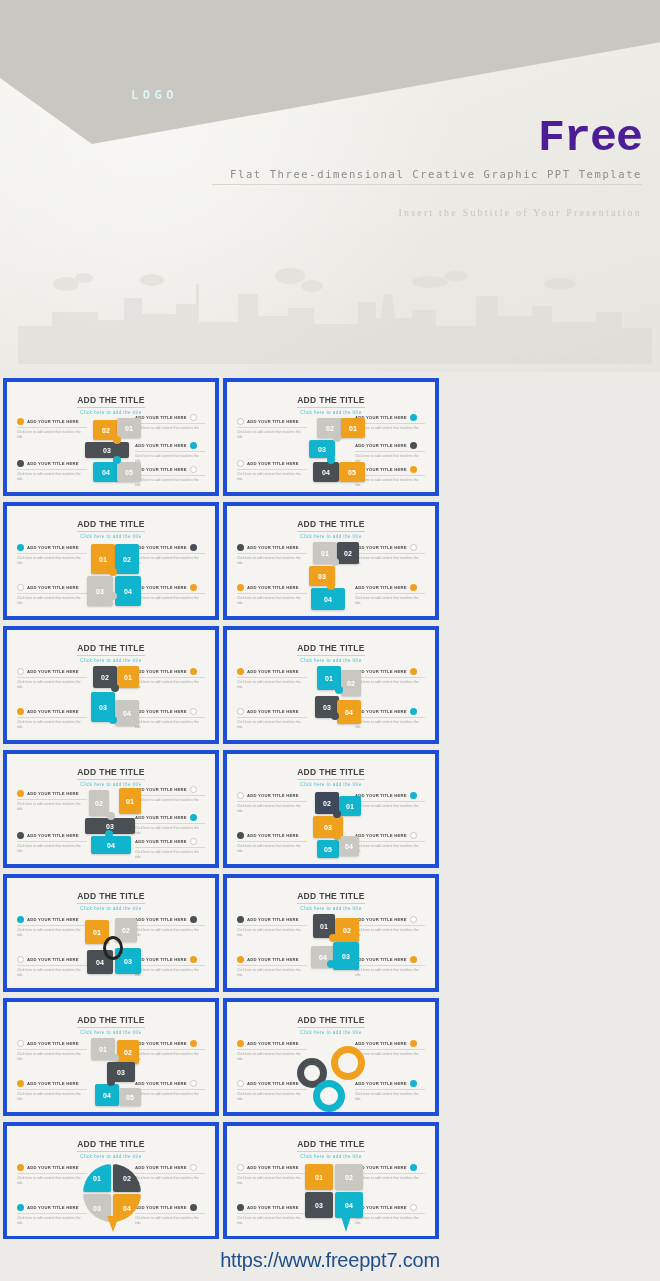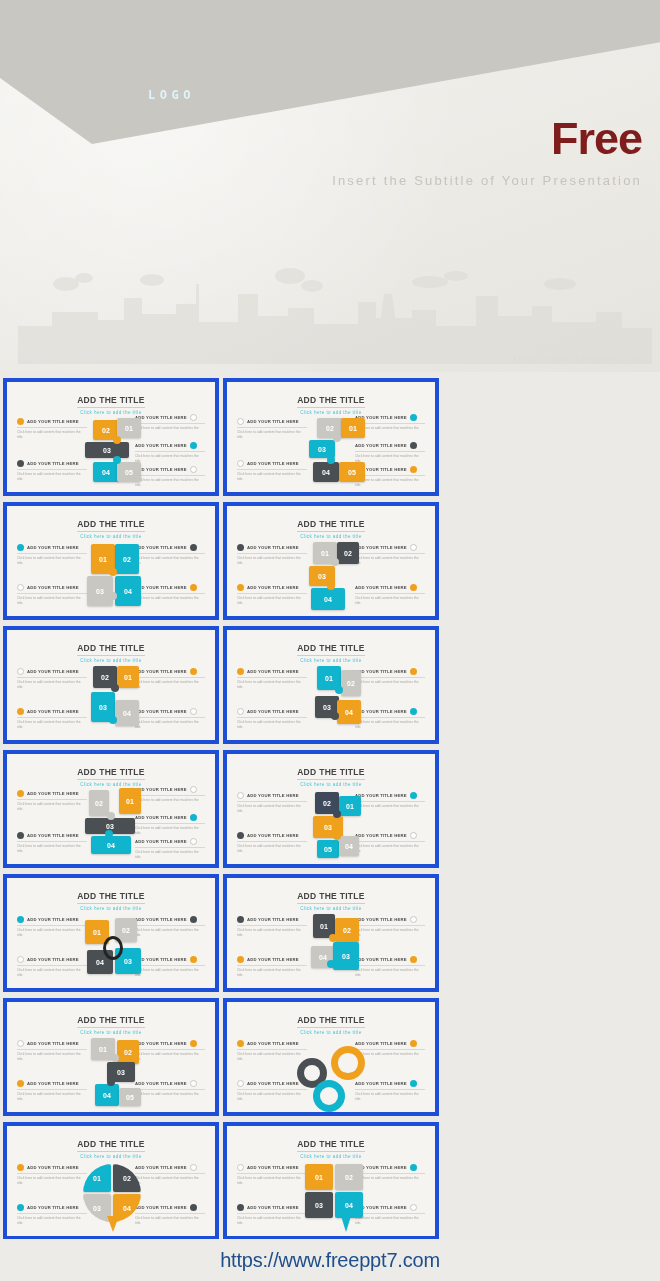--- a/index.html
+++ b/index.html
@@ -13,30 +13,30 @@
   .hero { position:relative; width:660px; height:372px; background:#efeeea; overflow:hidden; }
   .hero-tex { position:absolute; inset:0;
     background:
       radial-gradient(circle at 22% 30%, rgba(255,255,255,.55), transparent 55%),
       linear-gradient(160deg,#f3f2ee 0%,#eceae5 60%,#e6e4df 100%);
   }
   
   .chev { position:absolute; left:-340px; top:-150px; width:1180px; height:430px; }
 
   .hero-right { position:absolute; right:18px; top:118px; width:430px; text-align:right; }
-  .h-free { font-size:45px; font-weight:bold; color:#7f1d1d; line-height:.95;
-            letter-spacing:-1px; font-family:Liberation Sans, sans-serif; }
+  .h-free { font-size:45px; font-weight:bold; color:#4c1d95; line-height:.95;
+            letter-spacing:-1px; font-family:Liberation Mono, monospace; }
   .h-main { font-size:33px; font-weight:bold; color:#3b3b3b; line-height:1.05;
             margin-top:-2px; letter-spacing:-.5px; }
   .h-sub { font-size:10.5px; color:#8d8d8d; letter-spacing:1.6px; margin-top:7px;
            font-family:"DejaVu Sans Mono", monospace; border-bottom:1px solid #d8d6d1;
            padding-bottom:4px; }
-  .h-sub2 { font-size:13px; color:#c6c4bf; letter-spacing:2.2px; margin-top:12px;
-            font-family:Liberation Sans, sans-serif; }
-  .logo-txt { position:absolute; left:148px; top:88px; color:#ddf4f8; font-size:12px;
+  .h-sub2 { font-size:10px; color:#c6c4bf; letter-spacing:2.2px; margin-top:22px;
+            font-family:Liberation Serif, serif; }
+  .logo-txt { position:absolute; left:131px; top:88px; color:#ddf4f8; font-size:12px;
               letter-spacing:4.5px; font-weight:bold; font-family:"DejaVu Sans Mono", monospace; }
   .skyline { position:absolute; left:0; bottom:8px; width:660px; height:110px; opacity:.55; }
   .watermark { position:absolute; right:22px; bottom:10px; font-size:6px; color:#dddbd6;
                letter-spacing:1.6px; font-family:"DejaVu Sans Mono", monospace; }
 
   
   .grid { position:absolute; left:0; top:374px; width:660px;
           display:flex; flex-wrap:wrap; gap:6px 4px; padding:4px 3px; }
   .card { width:216px; height:118px; background:#f5f4f1; position:relative;
           border:4px solid #1d4ed8; overflow:hidden; }
@@ -129,20 +129,21 @@
       <rect x="196" y="30" width="3" height="42"></rect>
       <rect x="188" y="70" width="18" height="4"></rect>
       <path d="M384 40 l8 0 l4 30 l-16 0 z"></path>
       <circle cx="348" cy="88" r="9"></circle>
       <rect x="340" y="86" width="34" height="4"></rect>
     </g>
   </svg>
 
   <div class="hero-right">
     <div class="h-free">Free</div>
+    <div class="h-sub">Flat Three-dimensional Creative Graphic PPT Template</div>
     <div class="h-sub2">Insert the Subtitle of Your Presentation</div>
   </div>
 
   <div class="watermark">https://www.freeppt7.com</div>
 </div>
 
 <div class="grid" id="grid">
     <div class="card">
       <div class="c-head"><span class="c-title">ADD THE TITLE</span><span class="c-sub">Click here to add the title</span></div>
       <div class="c-body">

